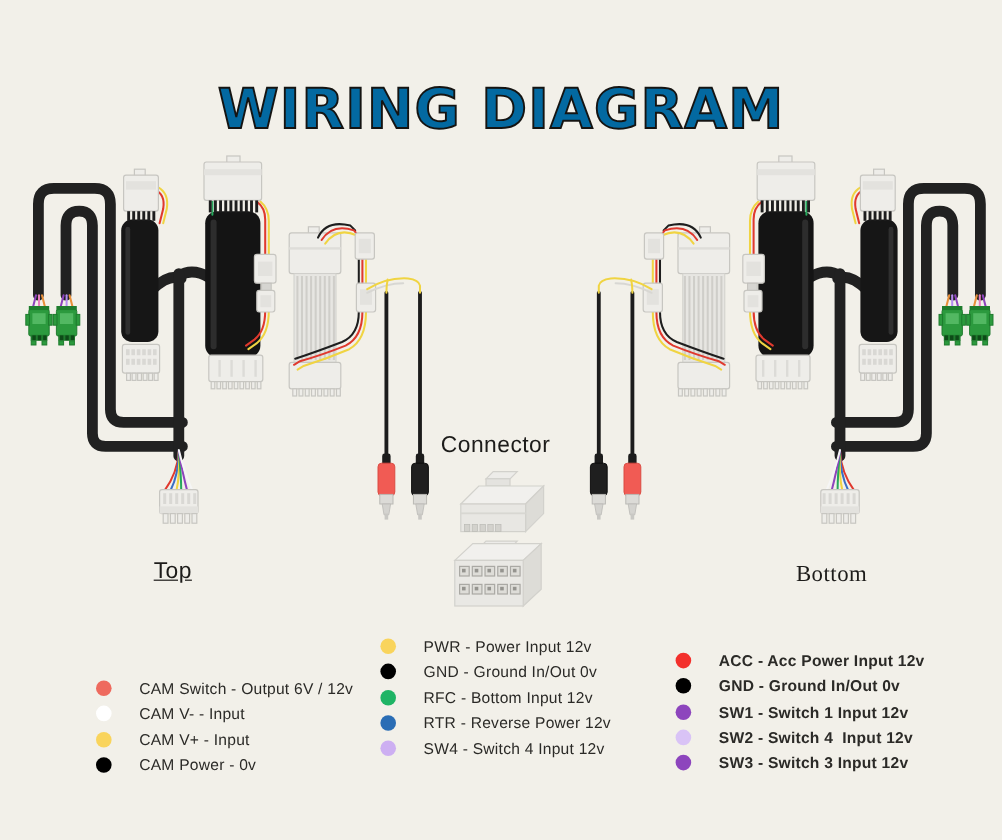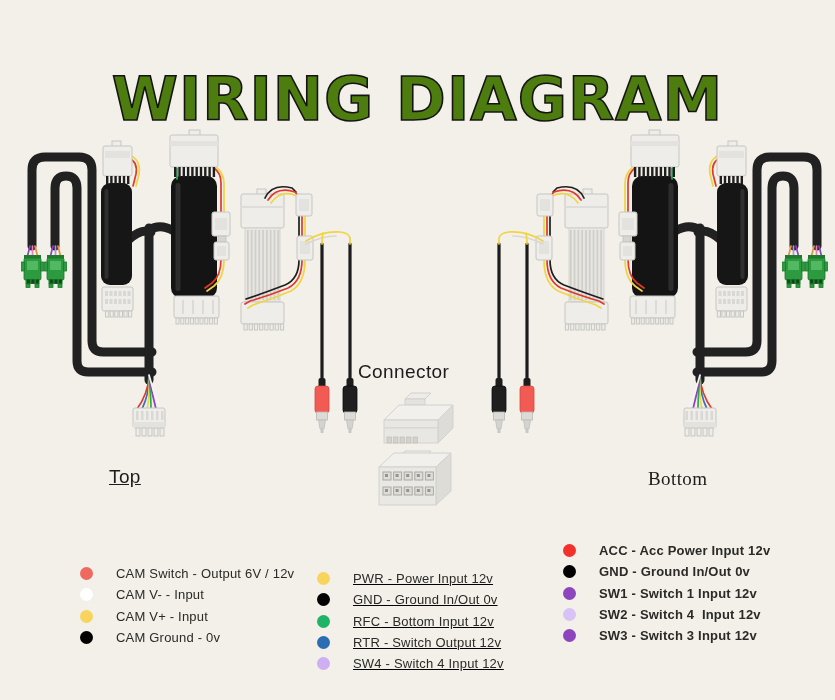--- a/index.html
+++ b/index.html
@@ -1,28 +1,28 @@
 <!DOCTYPE html>
 <html><head>
 <meta charset="utf-8">
 <style>
   html,body{margin:0;padding:0;}
   body{width:835px;height:700px;position:relative;overflow:hidden;
        font-family:"Liberation Sans",sans-serif;background:#f2f0e9;}
   .stage{position:absolute;inset:0;}
   .title{position:absolute;top:64px;left:0;right:0;text-align:center;
-         font-size:60px;font-weight:800;letter-spacing:1px;color:#4d7c0f;
+         font-size:46px;font-weight:800;letter-spacing:1px;color:#0369a1;
          -webkit-text-stroke:1.6px #151412;font-family:"DejaVu Sans","Liberation Sans",sans-serif;}
-  .part-label{position:absolute;font-size:19px;color:#1d1c1a;letter-spacing:.4px;text-align:left;}
+  .part-label{position:absolute;font-size:19px;color:#1d1c1a;letter-spacing:.4px;text-align:center;}
   #lbl-top{left:109px;top:466px;width:70px;text-decoration:underline;}
   #lbl-bottom{left:648px;top:468px;width:90px;font-family:Liberation Serif, serif;}
   #lbl-connector{left:358px;top:361px;width:110px;}
   .legend-col{position:absolute;display:flex;flex-direction:column;}
   #legend-camera{left:80px;top:563px;}
-  #legend-power{left:317px;top:568px;text-decoration:underline;}
+  #legend-power{left:317px;top:528px;}
   #legend-switch{left:563px;top:540px;font-weight:bold;}
   .legend-row{display:flex;align-items:center;height:21.3px;}
   .dot{width:13px;height:13px;border-radius:50%;margin-right:23px;flex:0 0 13px;}
   .legend-text{font-size:13px;color:#2b2a27;letter-spacing:.2px;white-space:pre;}
   svg{position:absolute;left:0;top:0;}
   .cable{stroke:#212121;stroke-width:9;fill:none;stroke-linecap:round;stroke-linejoin:round;}
   .rca-cable{stroke:#1c1c1c;stroke-width:3.2;fill:none;stroke-linecap:round;}
   .wire{fill:none;stroke-linecap:round;stroke-width:1.7;}
   .housing{fill:#eeede9;stroke:#c7c6c1;stroke-width:1;}
   .housing-dk{fill:#e3e2de;}
@@ -321,40 +321,40 @@
     <div class="legend-row">
       <span class="dot" style="background-color: rgb(255, 255, 255);"></span>
       <span class="legend-text">CAM V- - Input</span>
     </div>
     <div class="legend-row">
       <span class="dot" style="background-color: rgb(249, 212, 92);"></span>
       <span class="legend-text">CAM V+ - Input</span>
     </div>
     <div class="legend-row">
       <span class="dot" style="background-color: rgb(0, 0, 0);"></span>
-      <span class="legend-text">CAM Ground - 0v</span>
+      <span class="legend-text">CAM Power - 0v</span>
     </div>
   </div>
 
   <div class="legend-col" id="legend-power">
     <div class="legend-row">
       <span class="dot" style="background-color: rgb(249, 212, 92);"></span>
       <span class="legend-text">PWR - Power Input 12v</span>
     </div>
     <div class="legend-row">
       <span class="dot" style="background-color: rgb(0, 0, 0);"></span>
       <span class="legend-text">GND - Ground In/Out 0v</span>
     </div>
     <div class="legend-row">
       <span class="dot" style="background-color: rgb(31, 180, 101);"></span>
       <span class="legend-text">RFC - Bottom Input 12v</span>
     </div>
     <div class="legend-row">
       <span class="dot" style="background-color: rgb(42, 109, 181);"></span>
-      <span class="legend-text">RTR - Switch Output 12v</span>
+      <span class="legend-text">RTR - Reverse Power 12v</span>
     </div>
     <div class="legend-row">
       <span class="dot" style="background-color: rgb(205, 175, 242);"></span>
       <span class="legend-text">SW4 - Switch 4 Input 12v</span>
     </div>
   </div>
 
   <div class="legend-col" id="legend-switch">
     <div class="legend-row">
       <span class="dot" style="background-color: rgb(243, 48, 44);"></span>

